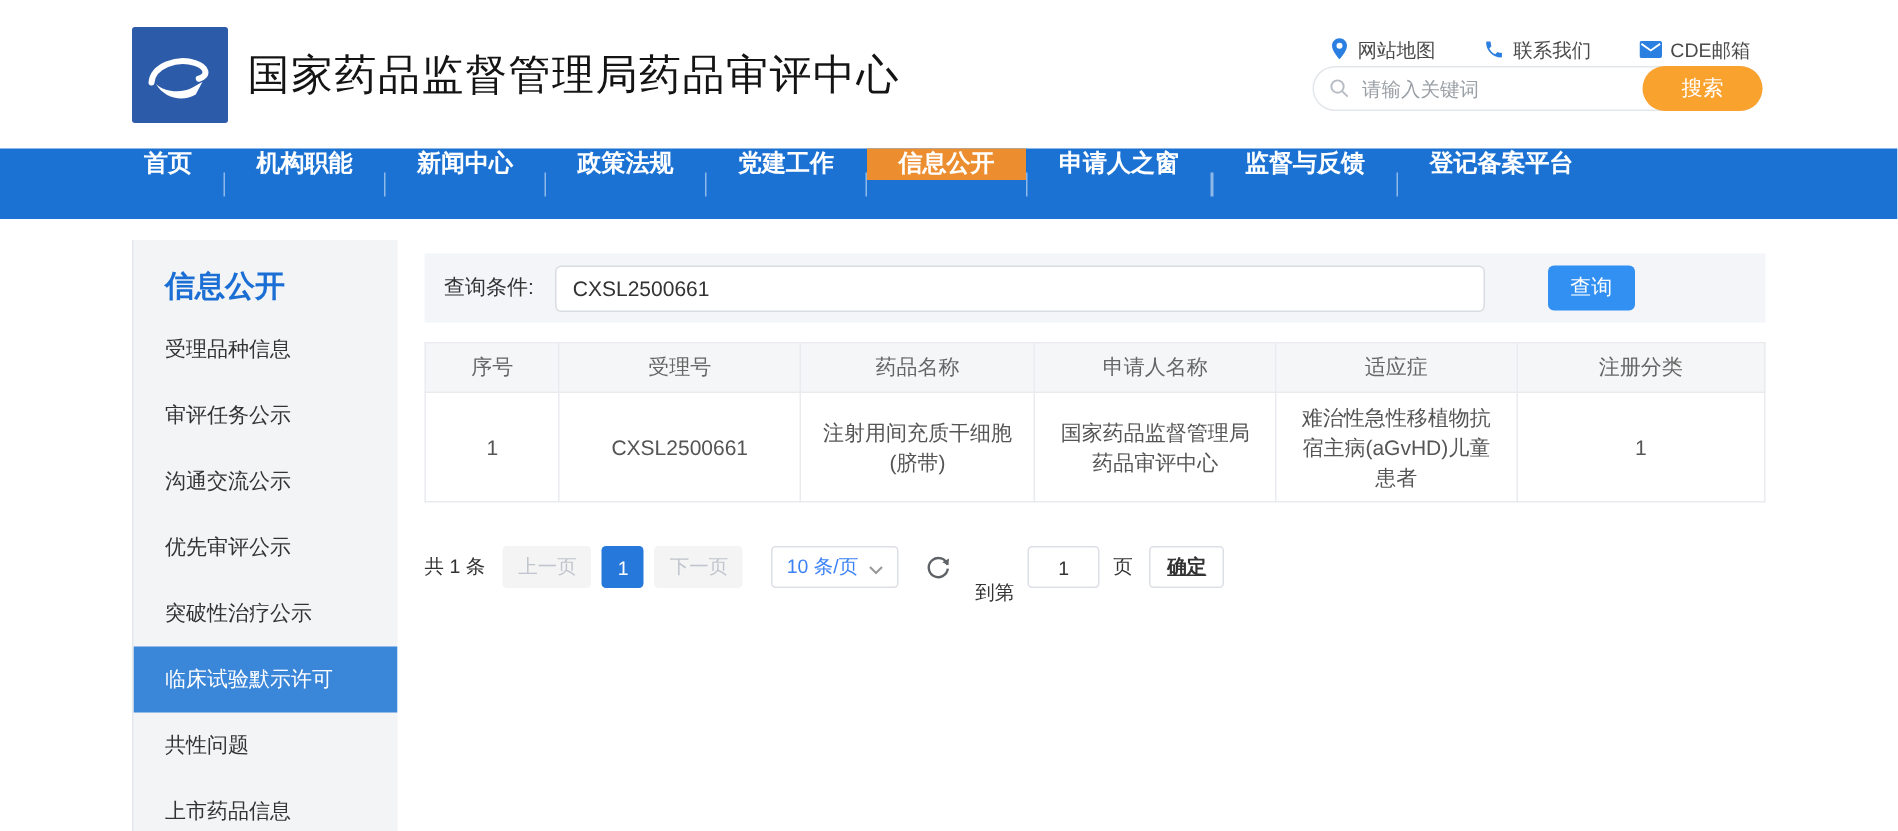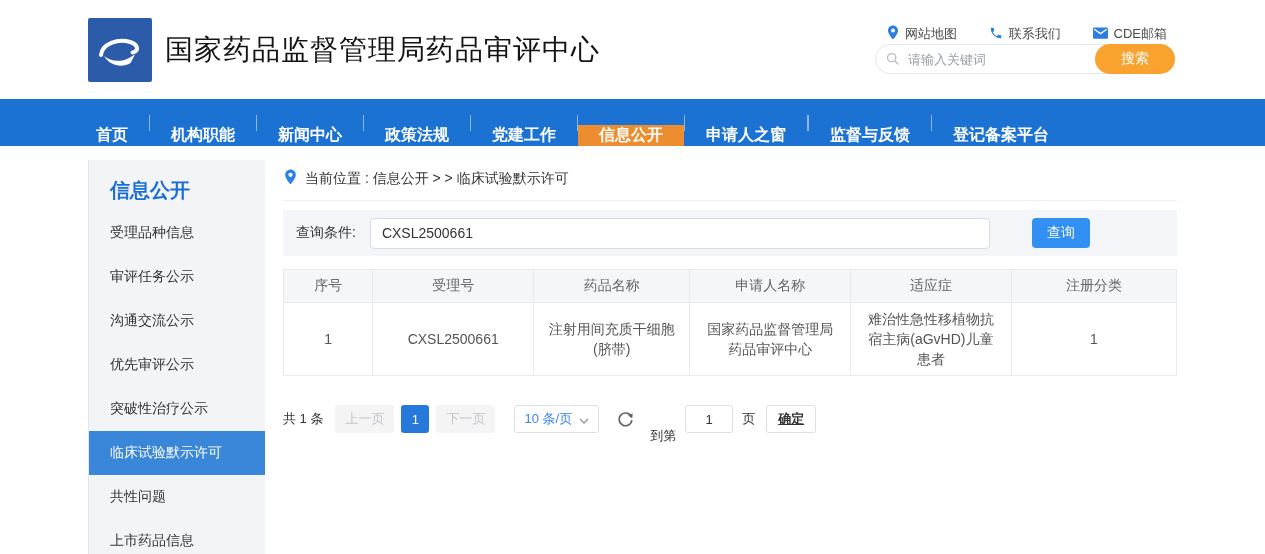--- a/index.html
+++ b/index.html
@@ -19,21 +19,21 @@
   .hlinks { display:flex; justify-content:space-between; align-items:center; padding:0 10px 0 12px; }
   .hlink { display:flex; align-items:center; gap:6px; font-size:13px; color:#4a4a4a; cursor:pointer; }
   .hsearch { position:relative; width:300px; height:30px; margin-top:1px; }
   .hsearch input { width:100%; height:30px; border:1px solid #e4e7ea; border-radius:15px; padding:0 88px 0 32px; font-size:13px; color:#333; outline:none; background:#fff; }
   .hsearch input::placeholder { color:#9aa0a6; }
   .hsearch .mag { position:absolute; left:11px; top:8px; }
   .hsearch .search-btn { position:absolute; right:0; top:0; width:80px; height:30px; border:none; border-radius:15px; background:#f9a22e; color:#fff; font-size:14px; cursor:pointer; }
 
   
   .main-nav { height:47px; background:#1b72d3; }
-  .main-nav .wrap { display:flex; align-items:flex-end; height:47px; }
+  .main-nav .wrap { display:flex; align-items:flex-start; height:47px; }
   .nav-item { display:flex; align-items:center; padding:0 21px; color:#fff; font-size:16px; font-weight:bold; cursor:pointer; }
   .nav-item:first-child { padding-left:8px; }
   .nav-item.active { background:#ec8e30; }
   .nav-divider { width:1px; height:16px; background:rgba(255,255,255,.5); align-self:center; }
 
   
   .content { padding-top:14px; height:408px; }
   .content .wrap { display:flex; gap:18px; align-items:stretch; height:394px; }
 
   
@@ -162,28 +162,20 @@
         <div class="side-item">沟通交流公示</div>
         <div class="side-item">优先审评公示</div>
         <div class="side-item">突破性治疗公示</div>
         <div class="side-item active">临床试验默示许可</div>
         <div class="side-item">共性问题</div>
         <div class="side-item">上市药品信息</div>
       </aside>
 
       <section class="main-col">
 
-        <div class="breadcrumb">
-          <span>
-            <svg width="13" height="16" viewBox="0 0 24 30" fill="#2b82e8">
-                <path d="M12 1C6.5 1 2 5.5 2 11c0 7.5 10 18 10 18s10-10.5 10-18C22 5.5 17.5 1 12 1zm0 14a4 4 0 1 1 0-8 4 4 0 0 1 0 8z"></path>
-              </svg>
-          </span>
-          <span>当前位置 : 信息公开 &gt; &gt; 临床试验默示许可</span>
-        </div>
 
         <div class="query-panel">
           <span class="query-label">查询条件:</span>
           <input class="query-input" value="CXSL2500661" style="">
           <button class="query-btn">查询</button>
         </div>
 
         <table class="result">
           <colgroup>
             <col style="width:10%">

